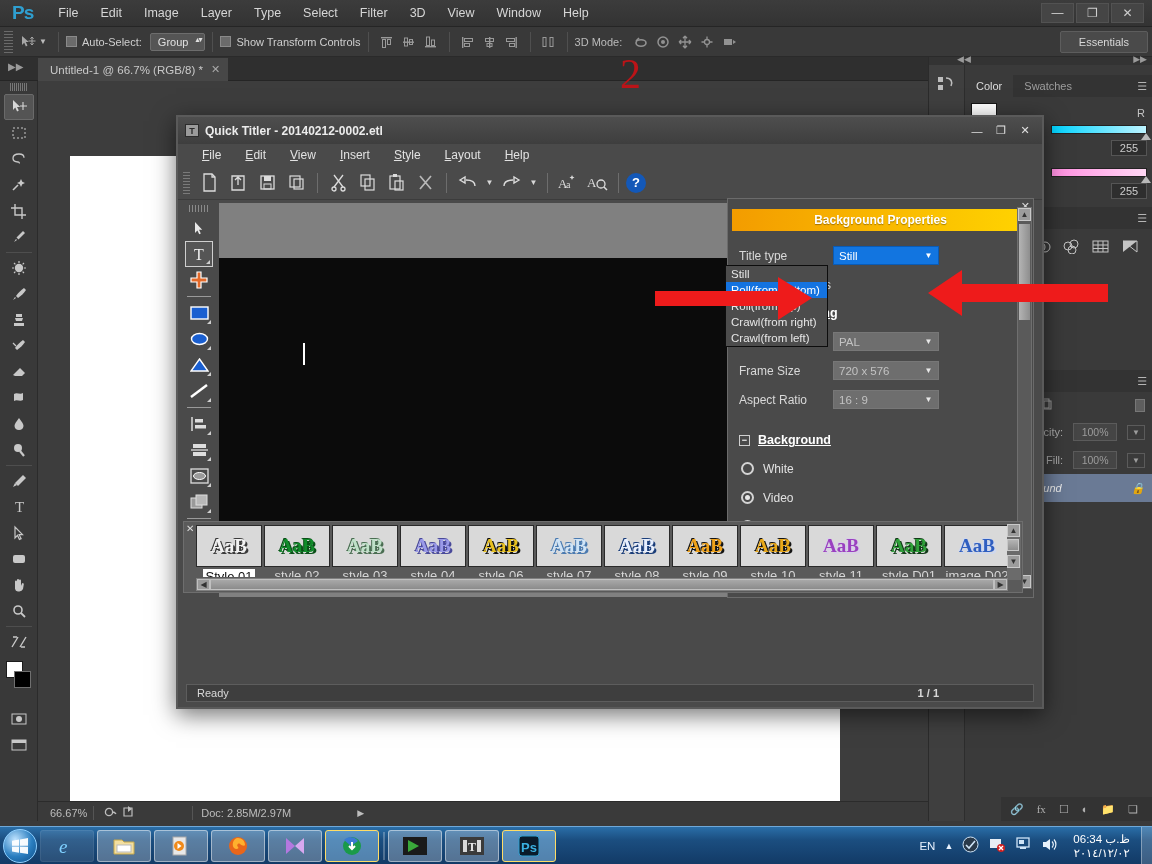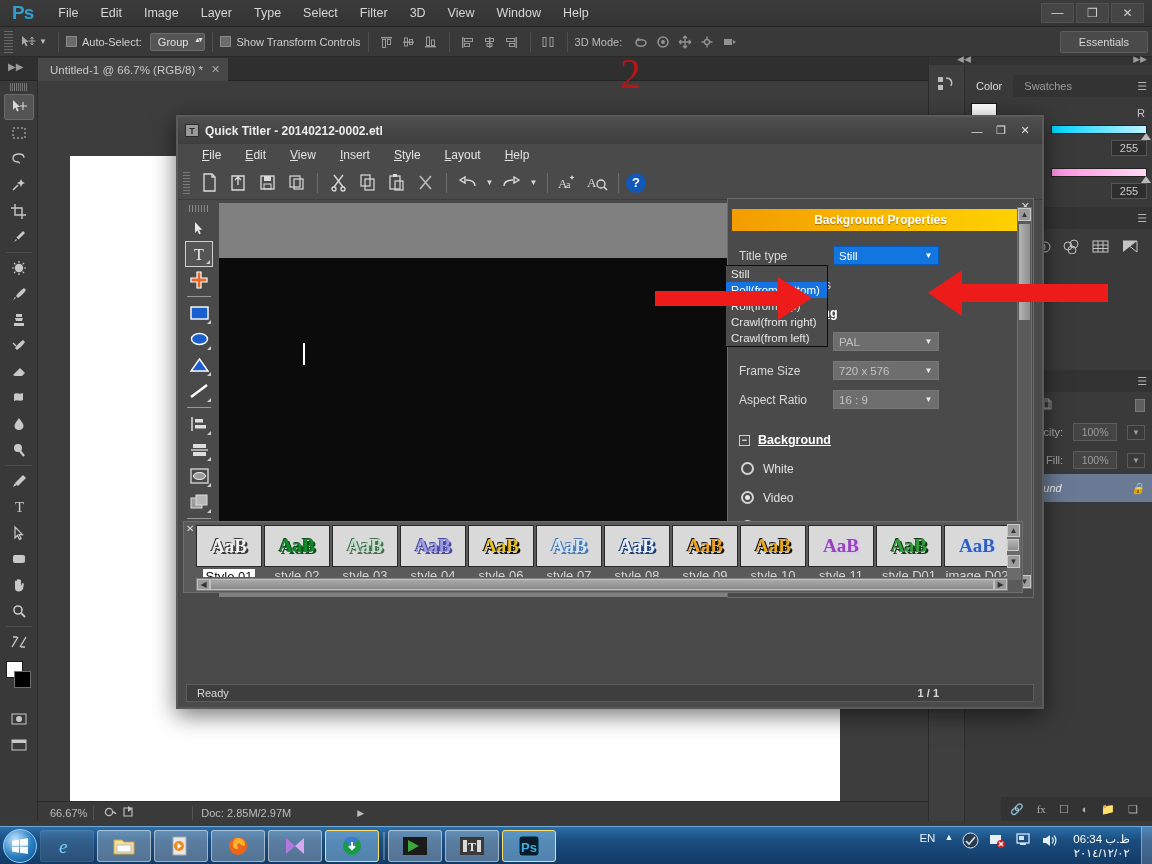--- a/index.html
+++ b/index.html
@@ -333,21 +333,21 @@
   }
   .tb-item {
     width:54px; height:32px; margin-left:3px; border-radius:3px;
     display:flex; align-items:center; justify-content:center; font-size:18px;
     border:1px solid rgba(255,255,255,.18);
   }
   .tb-item.pinned { background:rgba(255,255,255,.10); border-color:rgba(255,255,255,.07); }
   .tb-item.open { background:rgba(255,255,255,.28); border-color:rgba(255,255,255,.45); }
   .tb-item.active { background:rgba(160,215,255,.45); border-color:#ffdd66; }
   .tb-sep { width:2px; height:28px; background:rgba(255,255,255,.25); margin-left:4px; }
-  .tray { margin-left:auto; display:flex; align-items:flex-start; gap:9px; padding-right:6px;
+  .tray { margin-left:auto; display:flex; align-items:center; gap:9px; padding-right:6px;
     color:#e9f3ff; font-size:11.5px; }
   .clock { text-align:center; line-height:14px; font-size:11.5px; color:#fff; padding-left:6px;}
   .show-desktop { width:11px; height:38px; margin-left:5px; background:rgba(255,255,255,.18);
     border-left:1px solid rgba(255,255,255,.35); }
 </style>
 </head>
 <body>
 
 <div id="root">
 

